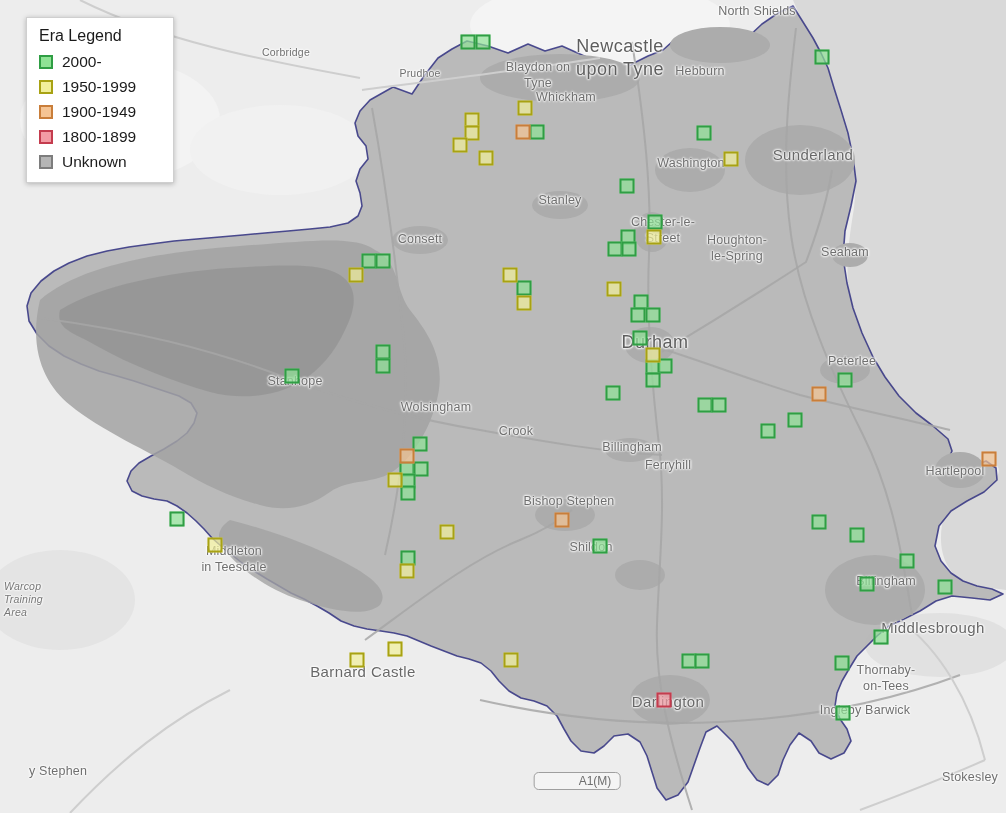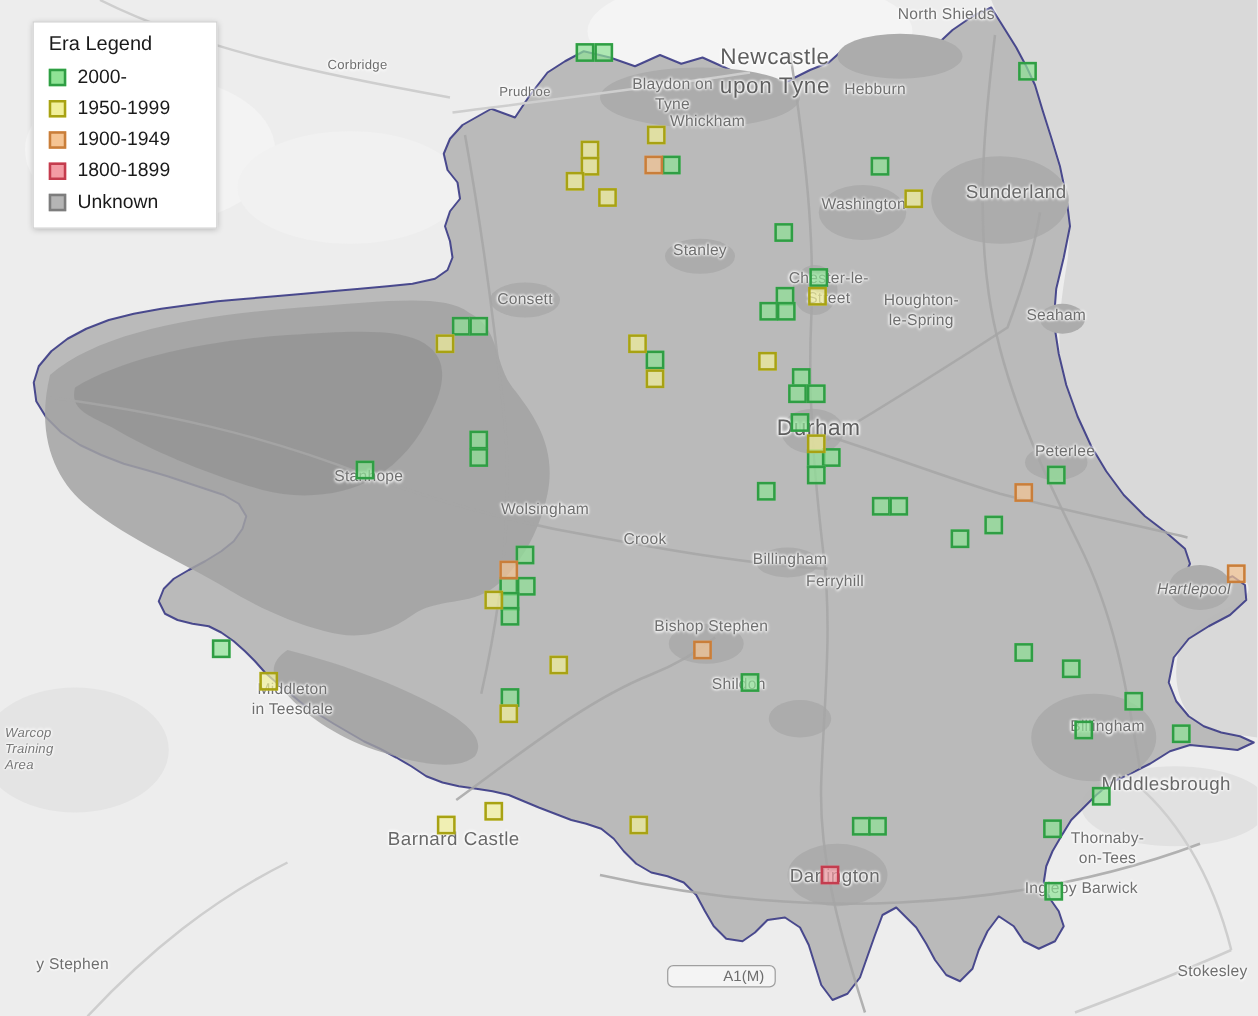--- a/index.html
+++ b/index.html
@@ -142,21 +142,21 @@
 le-Spring</div>
       <div class="map-label size-md" style="left: 845px; top: 253px;">Seaham</div>
       <div class="map-label size-md" style="left: 420px; top: 240px;">Consett</div>
       <div class="map-label size-xl" style="left: 655px; top: 342px;">Durham</div>
       <div class="map-label size-md" style="left: 852px; top: 362px;">Peterlee</div>
       <div class="map-label size-md" style="left: 295px; top: 382px;">Stanhope</div>
       <div class="map-label size-md" style="left: 396px; top: 408px; margin-left: 40px;">Wolsingham</div>
       <div class="map-label size-md" style="left: 495px; top: 432px; margin-left: 21px;">Crook</div>
       <div class="map-label size-md" style="left: 632px; top: 448px;">Billingham</div>
       <div class="map-label size-md" style="left: 668px; top: 466px;">Ferryhill</div>
-      <div class="map-label size-md" style="left: 955px; top: 472px; font-style: italic;">Hartlepool</div>
+      <div class="map-label size-md" style="left: 955px; top: 472px;">Hartlepool</div>
       <div class="map-label size-md" style="left: 569px; top: 502px;">Bishop Stephen</div>
       <div class="map-label size-md" style="left: 591px; top: 548px;">Shildon</div>
       <div class="map-label size-md" style="left: 234px; top: 560px;">Middleton
 in Teesdale</div>
       <div class="map-label size-sm italic align-left" style="left: 4px; top: 600px;">Warcop
 Training
 Area</div>
       <div class="map-label size-md" style="left: 886px; top: 582px;">Billingham</div>
       <div class="map-label size-lg" style="left: 933px; top: 628px;">Middlesbrough</div>
       <div class="map-label size-lg" style="left: 363px; top: 672px;">Barnard Castle</div>

